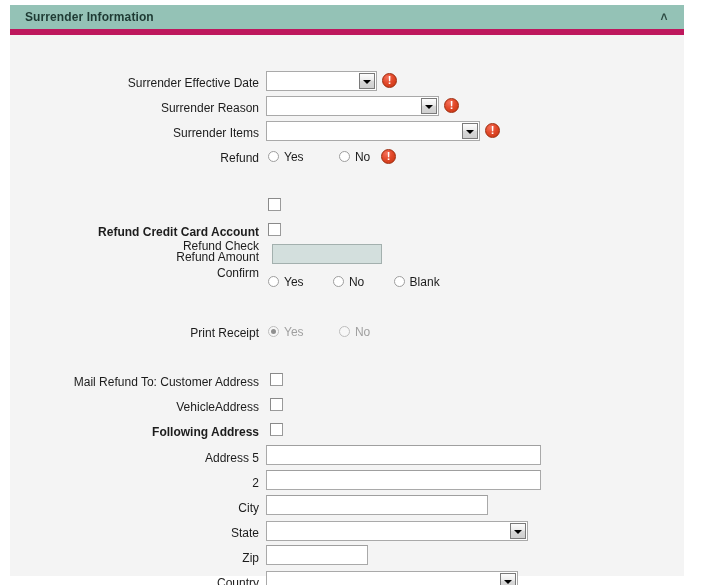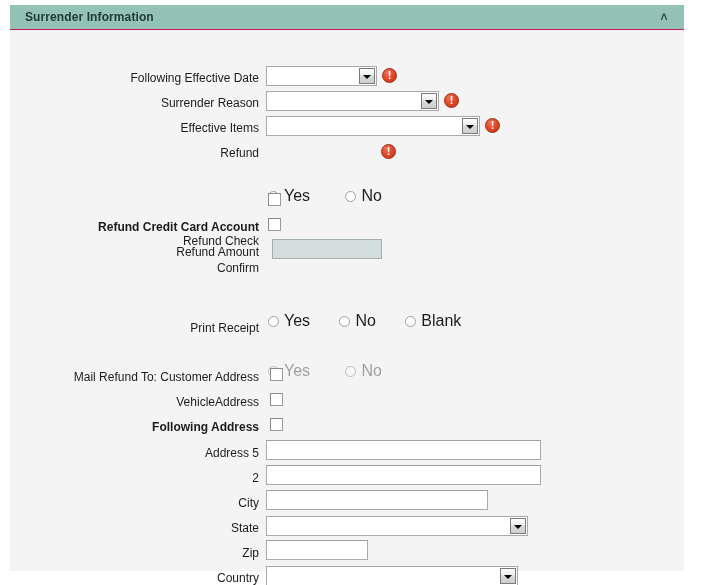--- a/index.html
+++ b/index.html
@@ -22,21 +22,21 @@
     top: 5px;
     width: 674px;
     height: 566px;
     background: #f4f4f4;
   }
 
   .panel-header {
     position: relative;
     height: 24px;
     background: #94c2b6;
-    border-bottom: 1px solid #be185d;
+    border-bottom: 6px solid #be185d;
   }
   .panel-header .title {
     position: absolute;
     left: 15px;
     top: 5px;
     font-size: 12px;
     font-weight: bold;
     color: #1e3a33;
     letter-spacing: 0.1px;
   }
@@ -144,24 +144,23 @@
   .radio-wrap {
     position: absolute;
     height: 20px;
     white-space: nowrap;
     line-height: 20px;
   }
   .radio-item {
     display: inline-block;
     margin-right: 14px;
     line-height: 20px;
-    font-size: 16px;
+    font-size: 12px;
     color: #1c1c1c;
     white-space: nowrap;
-    margin-top: 44px;
   }
   .radio-item .dot {
     display: inline-block;
     width: 11px;
     height: 11px;
     box-sizing: border-box;
     border: 1px solid #9e9e9e;
     border-radius: 50%;
     background: #ffffff;
     vertical-align: -1px;
@@ -211,37 +210,37 @@
 <div class="panel">
 
   <div class="panel-header">
     <span class="title">Surrender Information</span>
     <span class="collapse-btn">˄</span>
   </div>
 
   <div class="panel-body">
 
     <div class="row" style="top:38px; width:249px;">
-      <div class="labelcol">Following Effective Date</div>
+      <div class="labelcol">Surrender Effective Date</div>
     </div>
     <div class="combo" style="left:256px; top:36px; width:111px;">
       <span class="arrow-btn"></span>
     </div>
     <div class="err-icon" style="left:372px; top:38px;"></div>
 
     <div class="row" style="top:63px; width:249px;">
       <div class="labelcol">Surrender Reason</div>
     </div>
     <div class="combo" style="left:256px; top:61px; width:173px;">
       <span class="arrow-btn"></span>
     </div>
     <div class="err-icon" style="left:434px; top:63px;"></div>
 
     <div class="row" style="top:88px; width:249px;">
-      <div class="labelcol">Effective Items</div>
+      <div class="labelcol">Surrender Items</div>
     </div>
     <div class="combo" style="left:256px; top:86px; width:214px;">
       <span class="arrow-btn"></span>
     </div>
     <div class="err-icon" style="left:475px; top:88px;"></div>
 
     <div class="row" style="top:113px; width:249px;">
       <div class="labelcol">Refund</div>
     </div>
     <div class="radio-wrap" style="left:258px; top:112px;">

